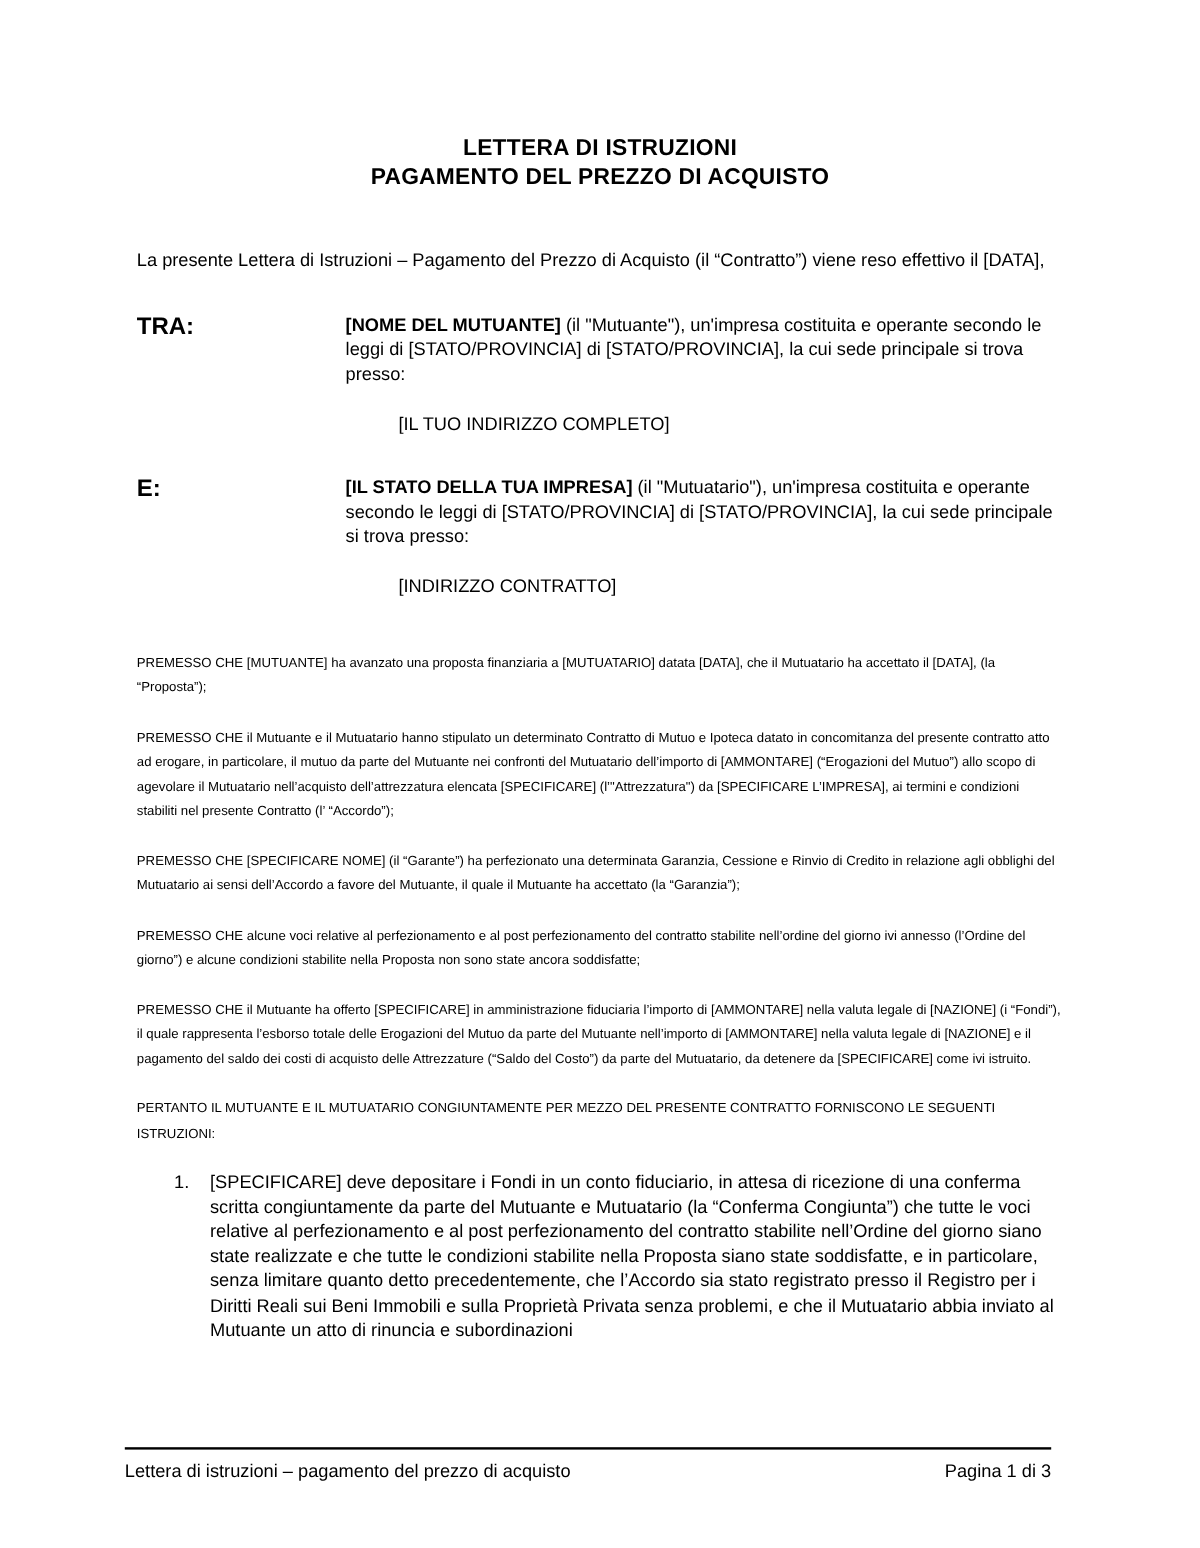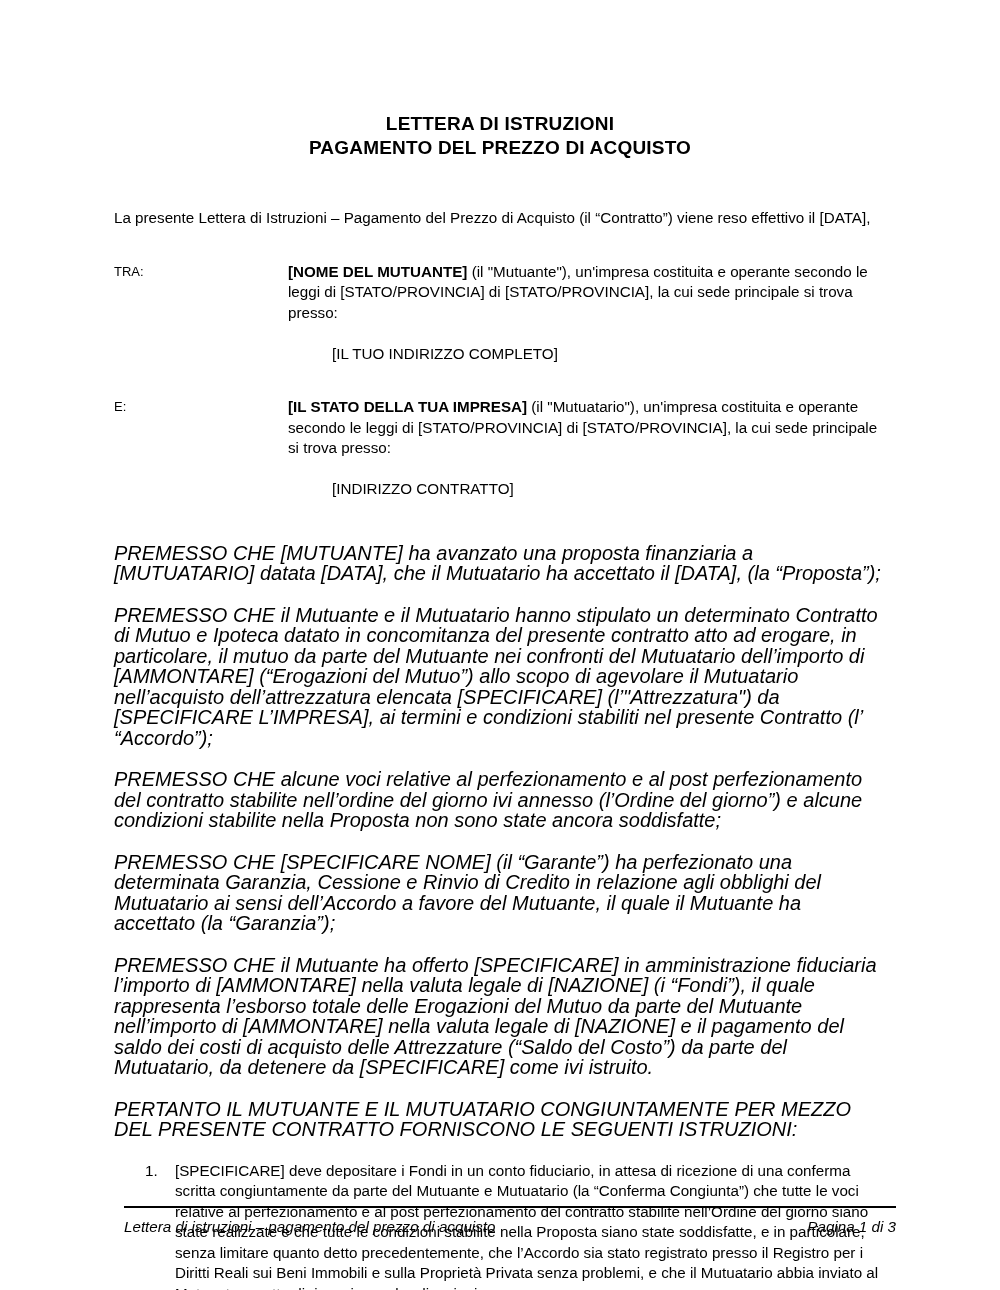--- a/index.html
+++ b/index.html
@@ -50,41 +50,40 @@
   }
 
   
   .party {
     display: flex;
     margin-top: 33px;
   }
   .party-label {
     width: 174px;
     flex: 0 0 174px;
-    font-weight: normal;
-    font-size: 13px;
+    font-weight: bold;
+    font-size: 20px;
     line-height: 20.5px;
   }
   .party-body {
     flex: 1 1 auto;
     font-size: 15.2px;
     line-height: 20.5px;
   }
   .party-body .strong { font-weight: bold; }
   .party-address {
     margin-top: 20.5px;
     margin-left: 44px;
   }
 
   
   .recital {
     margin-top: 21px;
-    font-size: 20px;
+    font-size: 11px;
     line-height: 20.5px;
-    font-style: italic;
   }
   .recital:first-of-type { margin-top: 0; }
 
   .recitals-block { margin-top: 43px; }
 
   
   .num-list {
     margin: 21px 0 0 0;
     padding: 0;
     list-style: none;
@@ -101,24 +100,23 @@
     padding-left: 31px;
     box-sizing: border-box;
   }
   .num-body {
     flex: 1 1 auto;
   }
 
   
   .footer {
     position: absolute;
-    left: 124px;
+    left: 104px;
     top: 1206px;
     width: 772px;
-    font-style: italic;
   }
   .footer-rule {
     border: 0;
     border-top: 2px solid #000000;
     margin: 0;
     width: 100%;
   }
   .footer-row {
     display: flex;
     justify-content: space-between;
@@ -156,22 +154,22 @@
       <div class="party-label">E:</div>
       <div class="party-body">
         <div><span class="strong">[IL STATO DELLA TUA IMPRESA]</span><span> (il "Mutuatario"), un'impresa costituita e operante secondo le leggi di [STATO/PROVINCIA] di [STATO/PROVINCIA], la cui sede principale si trova presso:</span></div>
         <div class="party-address">[INDIRIZZO CONTRATTO]</div>
       </div>
     </div>
 
     <div class="recitals-block">
       <p class="recital">PREMESSO CHE [MUTUANTE] ha avanzato una proposta finanziaria a [MUTUATARIO] datata [DATA], che il Mutuatario ha accettato il [DATA], (la “Proposta”);</p>
       <p class="recital">PREMESSO CHE il Mutuante e il Mutuatario hanno stipulato un determinato Contratto di Mutuo e Ipoteca datato in concomitanza del presente contratto atto ad erogare, in particolare, il mutuo da parte del Mutuante nei confronti del Mutuatario dell’importo di [AMMONTARE] (“Erogazioni del Mutuo”) allo scopo di agevolare il Mutuatario nell’acquisto dell’attrezzatura elencata [SPECIFICARE] (l’"Attrezzatura") da [SPECIFICARE L’IMPRESA], ai termini e condizioni stabiliti nel presente Contratto (l’ “Accordo”);</p>
+      <p class="recital">PREMESSO CHE [SPECIFICARE NOME] (il “Garante”) ha perfezionato una determinata Garanzia, Cessione e Rinvio di Credito in relazione agli obblighi del Mutuatario ai sensi dell’Accordo a favore del Mutuante, il quale il Mutuante ha accettato (la “Garanzia”);</p>
       <p class="recital">PREMESSO CHE alcune voci relative al perfezionamento e al post perfezionamento del contratto stabilite nell’ordine del giorno ivi annesso (l’Ordine del giorno”) e alcune condizioni stabilite nella Proposta non sono state ancora soddisfatte;</p>
-      <p class="recital">PREMESSO CHE [SPECIFICARE NOME] (il “Garante”) ha perfezionato una determinata Garanzia, Cessione e Rinvio di Credito in relazione agli obblighi del Mutuatario ai sensi dell’Accordo a favore del Mutuante, il quale il Mutuante ha accettato (la “Garanzia”);</p>
       <p class="recital">PREMESSO CHE il Mutuante ha offerto [SPECIFICARE] in amministrazione fiduciaria l’importo di [AMMONTARE] nella valuta legale di [NAZIONE] (i “Fondi”), il quale rappresenta l’esborso totale delle Erogazioni del Mutuo da parte del Mutuante nell’importo di [AMMONTARE] nella valuta legale di [NAZIONE] e il pagamento del saldo dei costi di acquisto delle Attrezzature (“Saldo del Costo”) da parte del Mutuatario, da detenere da [SPECIFICARE] come ivi istruito.</p>
       <p class="recital">PERTANTO IL MUTUANTE E IL MUTUATARIO CONGIUNTAMENTE PER MEZZO DEL PRESENTE CONTRATTO FORNISCONO LE SEGUENTI ISTRUZIONI:</p>
     </div>
 
     <ol class="num-list">
       <li class="num-item">
         <span class="num-marker">1.</span>
         <span class="num-body">[SPECIFICARE] deve depositare i Fondi in un conto fiduciario, in attesa di ricezione di una conferma scritta congiuntamente da parte del Mutuante e Mutuatario (la “Conferma Congiunta”) che tutte le voci relative al perfezionamento e al post perfezionamento del contratto stabilite nell’Ordine del giorno siano state realizzate e che tutte le condizioni stabilite nella Proposta siano state soddisfatte, e in particolare, senza limitare quanto detto precedentemente, che l’Accordo sia stato registrato presso il Registro per i Diritti Reali sui Beni Immobili e sulla Proprietà Privata senza problemi, e che il Mutuatario abbia inviato al Mutuante un atto di rinuncia e subordinazioni</span>
       </li>
     </ol>

